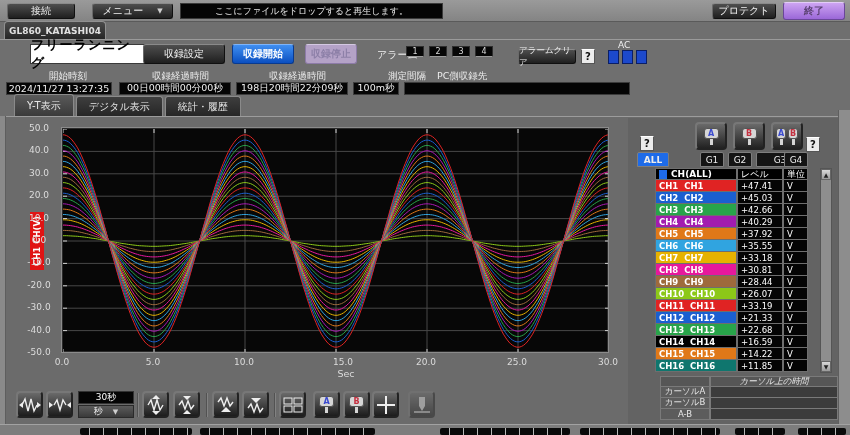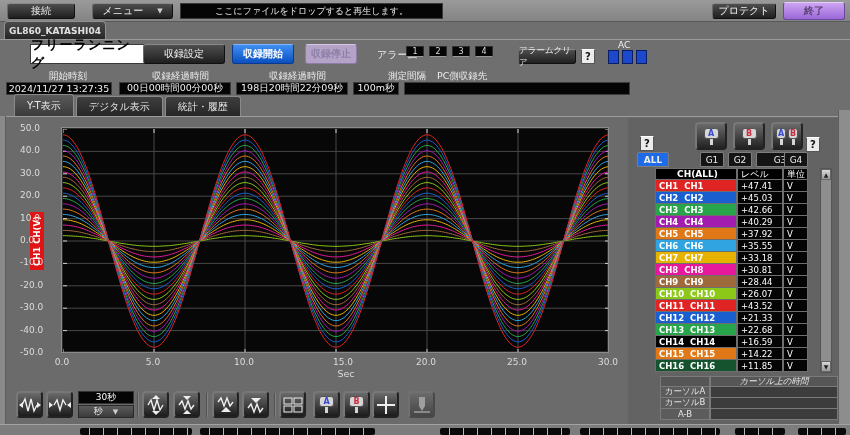--- a/index.html
+++ b/index.html
@@ -43,21 +43,21 @@
   
   #view-tabs { left:14px; top:96px; display:flex; gap:2px; }
   .vtab { height:20px; padding:0 12px; background:linear-gradient(#3e3e3e,#262626); border:1px solid #8a8a8a; border-bottom:none;
           border-radius:3px 3px 0 0; color:#e6e6e6; font-size:10px; display:flex; align-items:center; justify-content:center; }
   .vtab.sel { background:linear-gradient(#5a5a5a,#3a3a3a); height:22px; margin-top:-2px; }
 
   
   #main-frame { left:0; top:116px; width:850px; height:308px; background:#6b6b6b; border-top:1px solid #9c9c9c; }
   #chart-region { left:6px; top:118px; width:622px; height:306px; }
   #plot { left:56px; top:10px; width:546px; height:224px; background:#070707; border:1px solid #2a2a2a; outline:1px solid #8b8b8b; }
-  .ylab { position:absolute; width:38px; text-align:left; color:#dcdcdc; font-size:9px; }
+  .ylab { position:absolute; width:38px; text-align:center; color:#dcdcdc; font-size:9px; }
   .xlab { position:absolute; width:32px; text-align:center; color:#dcdcdc; font-size:9px; }
   #ylabel-rot { left:24px; top:94px; width:14px; height:58px; background:#e01414; color:#fff; font-size:8.5px; font-weight:bold;
                 writing-mode:vertical-rl; transform:rotate(180deg); display:flex; align-items:center; justify-content:center; }
   #xlabel { top:250px; left:320px; width:40px; text-align:center; color:#dcdcdc; font-size:9.5px; }
 
   
   .tbtn { position:absolute; top:273px; width:27px; height:27px; background:linear-gradient(#6a6a6a,#1c1c1c);
           border:2px outset #777; border-radius:4px; display:flex; align-items:center; justify-content:center; }
   .tbtn.disabled { opacity:.45; }
   .tsep { position:absolute; top:275px; width:2px; height:24px; background:linear-gradient(90deg,#3a3a3a,#9a9a9a); }
@@ -406,21 +406,21 @@
     <div id="group-tabs">
         <div class="gtab sel" style="left: 9px; width: 32px;">ALL</div>
         <div class="gtab" style="left: 72px; width: 24px;">G1</div>
         <div class="gtab" style="left: 100px; width: 24px;">G2</div>
         <div class="gtab" style="left: 128px; width: 48px;">G3</div>
         <div class="gtab" style="left: 156px; width: 24px;">G4</div>
       </div>
 
     <div id="ch-table" class="abs">
       <div class="chrow chead">
-        <div class="chcell c-name" style="background:#000;flex-direction:column;">
+        <div class="chcell c-name" style="background:#000;">
           <span style="display:inline-block;width:8px;height:9px;background:#1e6be8;margin-right:4px;"></span>
           <span>CH(ALL)</span>
         </div>
         <div class="chcell c-level">レベル</div>
         <div class="chcell c-unit">単位</div>
       </div>
       <div id="ch-rows">
           <div class="chrow">
             <div class="chcell c-name" style="background: rgb(224, 35, 35);">CH1  CH1</div>
             <div class="chcell c-level">+47.41</div>
@@ -466,21 +466,21 @@
             <div class="chcell c-level">+28.44</div>
             <div class="chcell c-unit">V</div>
           </div>
           <div class="chrow">
             <div class="chcell c-name" style="background: rgb(140, 200, 24);">CH10  CH10</div>
             <div class="chcell c-level">+26.07</div>
             <div class="chcell c-unit">V</div>
           </div>
           <div class="chrow">
             <div class="chcell c-name" style="background: rgb(224, 35, 35);">CH11  CH11</div>
-            <div class="chcell c-level">+43.52</div>
+            <div class="chcell c-level">+33.19</div>
             <div class="chcell c-unit">V</div>
           </div>
           <div class="chrow">
             <div class="chcell c-name" style="background: rgb(26, 95, 208);">CH12  CH12</div>
             <div class="chcell c-level">+21.33</div>
             <div class="chcell c-unit">V</div>
           </div>
           <div class="chrow">
             <div class="chcell c-name" style="background: rgb(40, 164, 74);">CH13  CH13</div>
             <div class="chcell c-level">+22.68</div>
@@ -490,21 +490,21 @@
             <div class="chcell c-name" style="background: #000000;">CH14  CH14</div>
             <div class="chcell c-level">+16.59</div>
             <div class="chcell c-unit">V</div>
           </div>
           <div class="chrow">
             <div class="chcell c-name" style="background: rgb(224, 120, 24);">CH15  CH15</div>
             <div class="chcell c-level">+14.22</div>
             <div class="chcell c-unit">V</div>
           </div>
           <div class="chrow">
-            <div class="chcell c-name" style="background: #14532d;">CH16  CH16</div>
+            <div class="chcell c-name" style="background: #0f766e;">CH16  CH16</div>
             <div class="chcell c-level">+11.85</div>
             <div class="chcell c-unit">V</div>
           </div>
         </div>
     </div>
     <div id="ch-scroll" class="abs">
       <div class="scr-arrow">▲</div>
       <div style="height:181px;"></div>
       <div class="scr-arrow">▼</div>
     </div>

